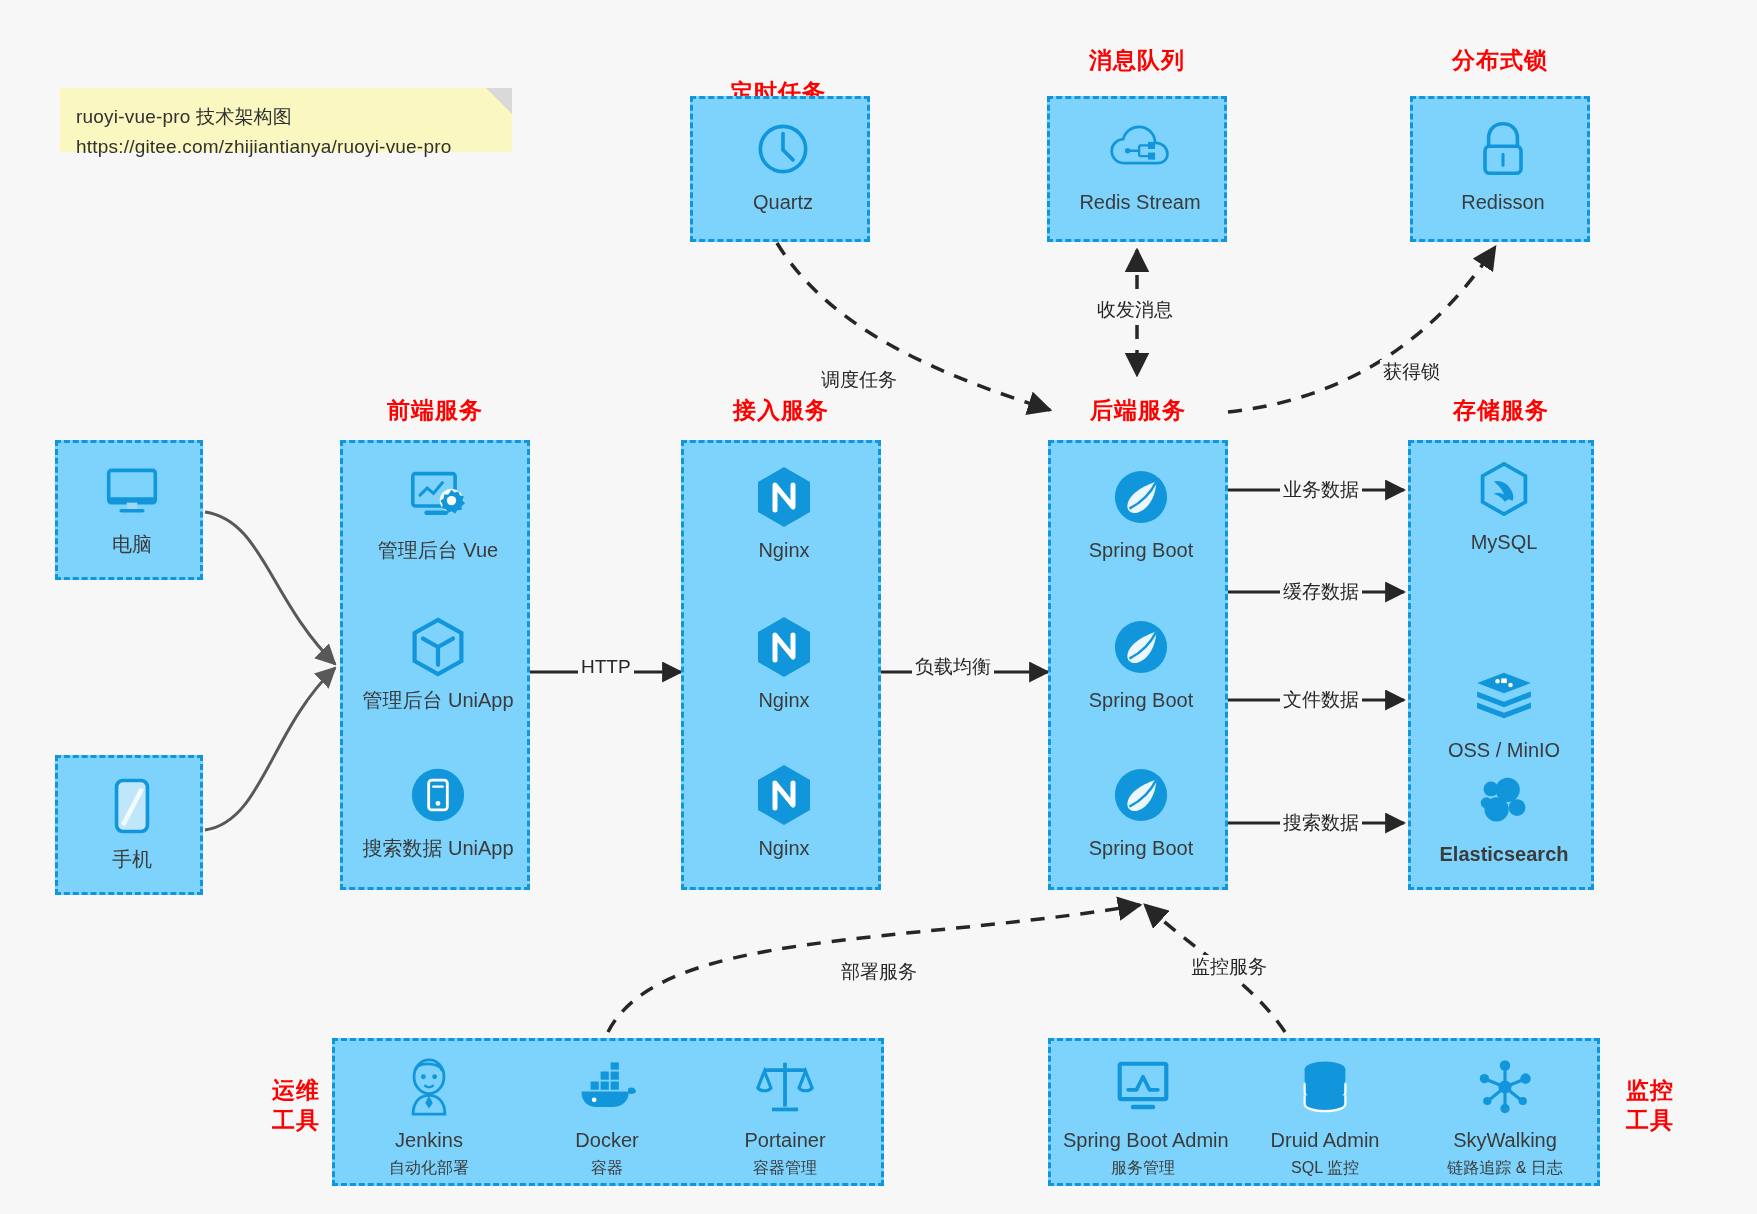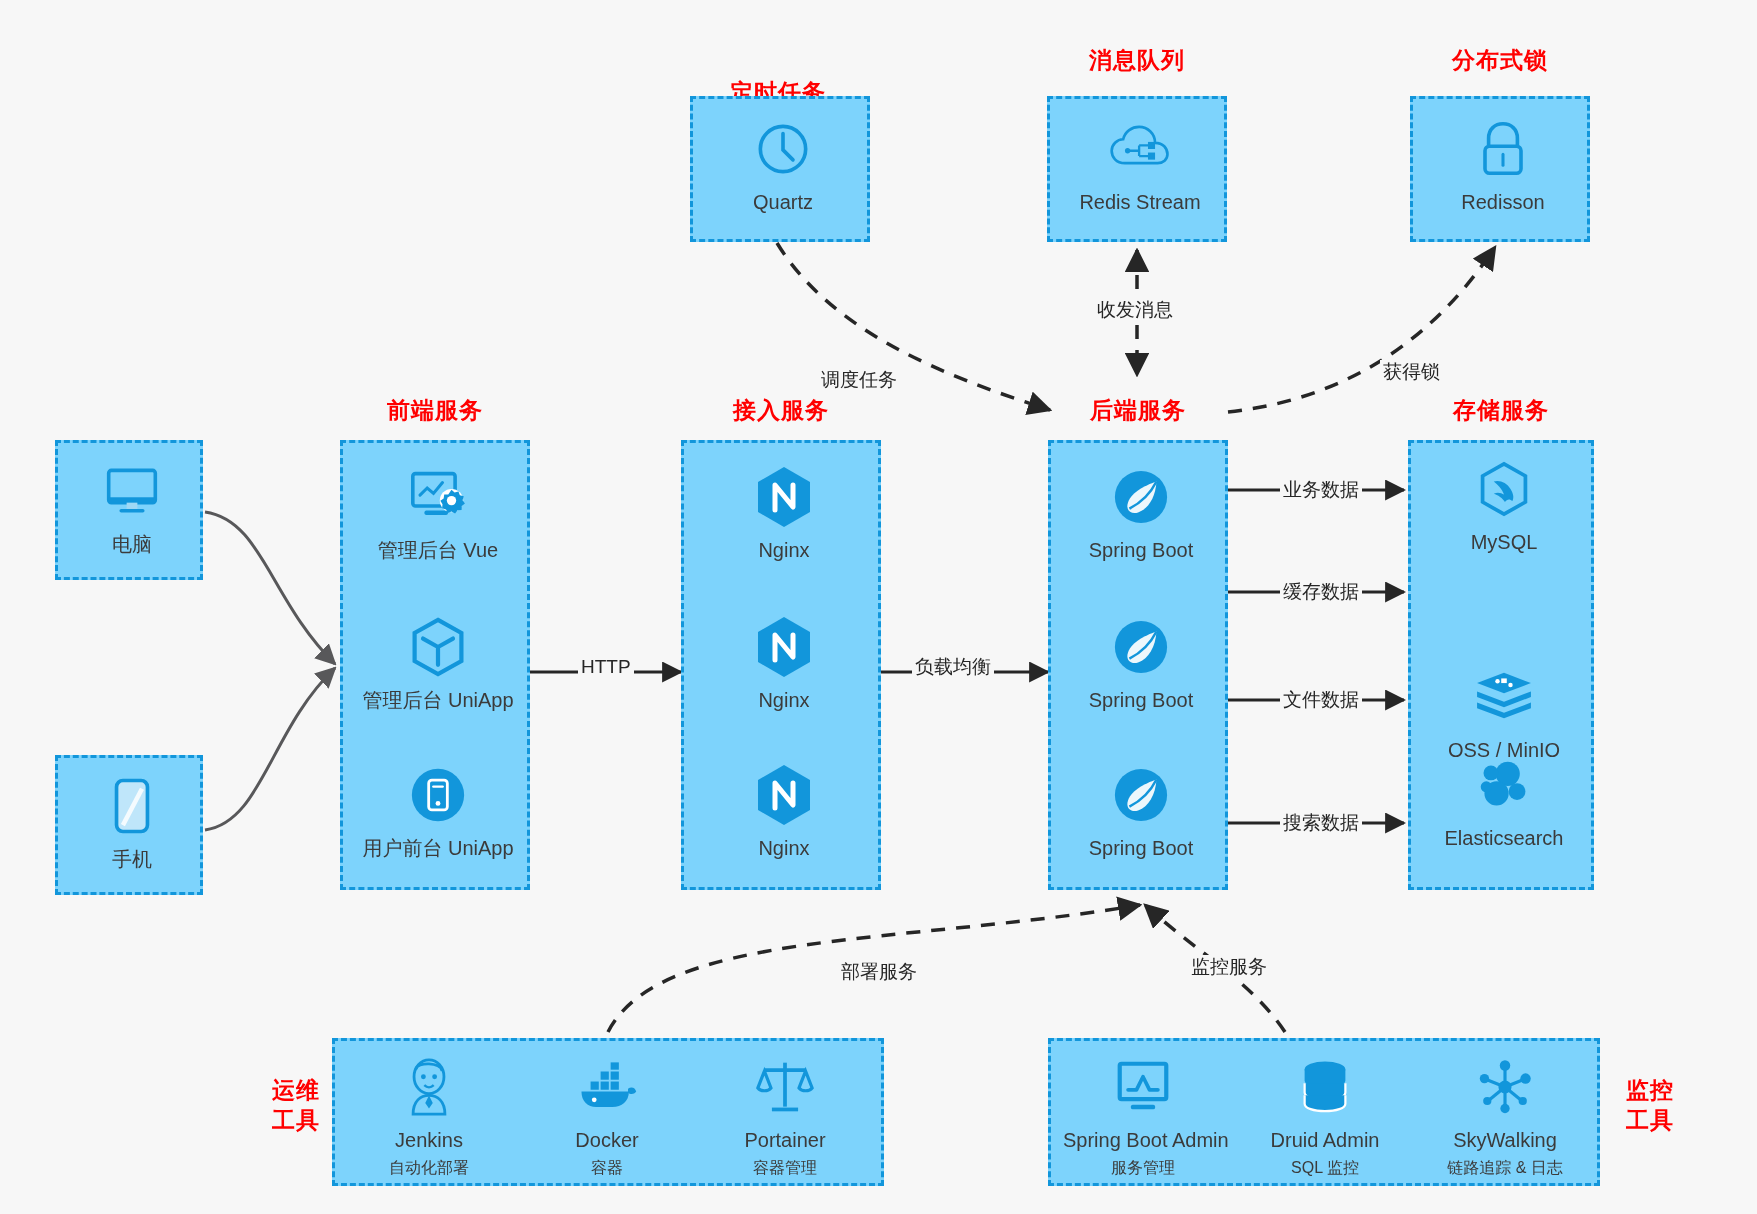--- a/index.html
+++ b/index.html
@@ -77,20 +77,25 @@
     <line x1="1228" y1="490" x2="1404" y2="490" stroke="#262626" stroke-width="3" marker-end="url(#arrow)"></line>
     <line x1="1228" y1="592" x2="1404" y2="592" stroke="#262626" stroke-width="3" marker-end="url(#arrow)"></line>
     <line x1="1228" y1="700" x2="1404" y2="700" stroke="#262626" stroke-width="3" marker-end="url(#arrow)"></line>
     <line x1="1228" y1="823" x2="1404" y2="823" stroke="#262626" stroke-width="3" marker-end="url(#arrow)"></line>
 
     <path d="M 608 1032 C 660 930 900 945 1140 905" fill="none" stroke="#262626" stroke-width="3.5" stroke-dasharray="14,11" marker-end="url(#arrow)"></path>
 
     <path d="M 1285 1032 C 1250 980 1200 955 1145 905" fill="none" stroke="#262626" stroke-width="3.5" stroke-dasharray="14,11" marker-end="url(#arrow)"></path>
   </svg>
 
+  <div class="note">
+    <span class="fold"></span>
+    <div>ruoyi-vue-pro 技术架构图</div>
+    <div>https://gitee.com/zhijiantianya/ruoyi-vue-pro</div>
+  </div>
 
   <div class="grp-title" style="left:690px;top:45px;width:176px;margin-top:32px;">定时任务</div>
   <div class="grp" style="left:690px;top:96px;width:180px;height:146px;">
     <div class="node" style="left:10px;top:18px;">
       <div class="ico">
         <svg width="58" height="58" viewBox="0 0 64 64">
             <circle cx="32" cy="32" r="25" fill="none" stroke="#1296db" stroke-width="4"></circle>
             <path d="M32 15 L32 33 L43 44" fill="none" stroke="#1296db" stroke-width="4" stroke-linecap="round"></path>
           </svg>
       </div>
@@ -184,21 +189,21 @@
     </div>
     <div class="node" style="left:15px;top:320px;">
       <div class="ico">
         <svg width="56" height="56" viewBox="0 0 60 60">
           <circle cx="30" cy="30" r="28" fill="#1296db"></circle>
           <rect x="20" y="14" width="20" height="32" rx="3.5" fill="none" stroke="#ffffff" stroke-width="3"></rect>
           <line x1="25" y1="21" x2="35" y2="21" stroke="#ffffff" stroke-width="2.6" stroke-linecap="round"></line>
           <circle cx="30" cy="39" r="2.6" fill="#ffffff"></circle>
         </svg>
       </div>
-      <div class="lbl">用户前台 UniApp</div>
+      <div class="lbl">搜索数据 UniApp</div>
     </div>
   </div>
 
   <div class="elabel" style="left:578px;top:655px;">HTTP</div>
 
   <div class="grp-title" style="left:681px;top:395px;width:200px;">接入服务</div>
   <div class="grp" style="left:681px;top:440px;width:200px;height:450px;">
     <div class="node" style="left:20px;top:22px;">
       <div class="ico">
         <svg width="58" height="64" viewBox="0 0 58 64">
@@ -286,21 +291,21 @@
           <path d="M31 2 L60 13 L31 24 L2 13 Z" fill="#1296db"></path>
           <path d="M2 22 L31 33 L60 22 L60 28 L31 39 L2 28 Z" fill="#1296db"></path>
           <path d="M2 34 L31 45 L60 34 L60 40 L31 51 L2 40 Z" fill="#1296db"></path>
           <circle cx="24" cy="11" r="2.4" fill="#ffffff"></circle>
           <circle cx="38" cy="15" r="2.4" fill="#ffffff"></circle>
           <rect x="28" y="8" width="6" height="5" fill="#ffffff"></rect>
         </svg>
       </div>
       <div class="lbl">OSS / MinIO</div>
     </div>
-    <div class="node" style="left:13px;top:310px;">
+    <div class="node" style="left:13px;top:326px;font-weight:bold;">
       <div class="ico">
         <svg width="56" height="54" viewBox="0 0 60 58">
           <circle cx="34" cy="17" r="13" fill="#1296db"></circle>
           <circle cx="16" cy="16" r="8" fill="#1296db"></circle>
           <circle cx="22" cy="38" r="13" fill="#1296db"></circle>
           <circle cx="44" cy="36" r="9" fill="#1296db"></circle>
           <circle cx="11" cy="31" r="6" fill="#1296db"></circle>
         </svg>
       </div>
       <div class="lbl">Elasticsearch</div>

